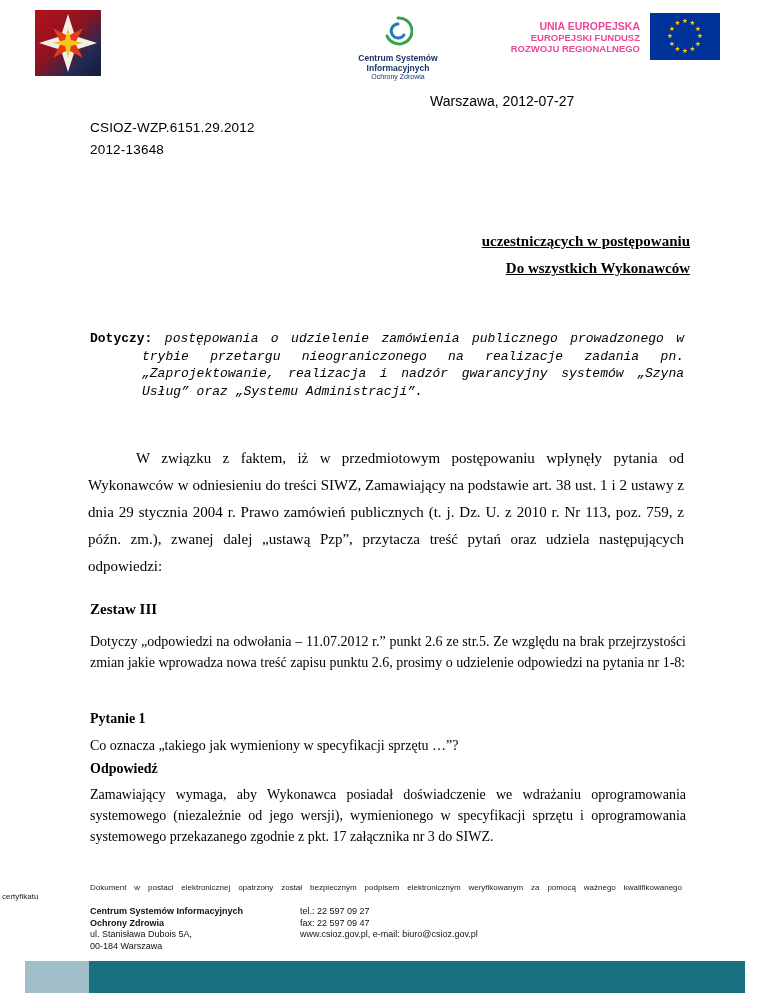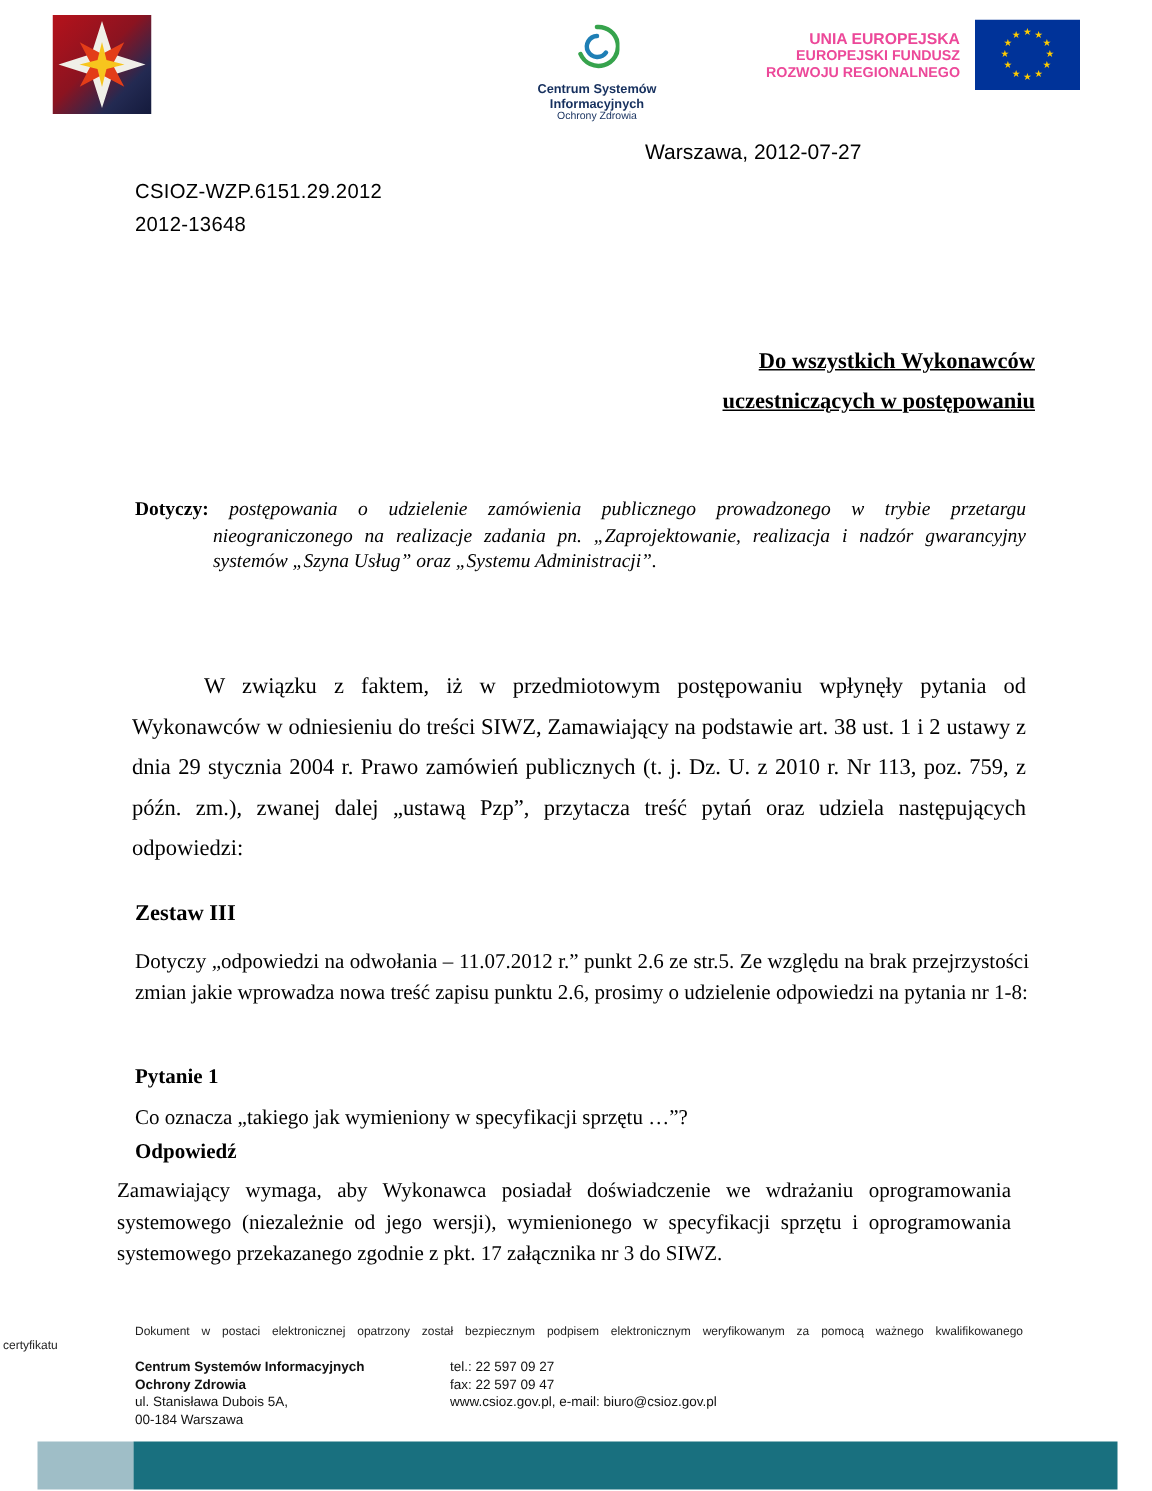--- a/index.html
+++ b/index.html
@@ -26,21 +26,21 @@
   .eu-l3 { font-size:9.5px; font-weight:bold; line-height:11px; }
 
   
   .date-line { font-family:"Liberation Sans", sans-serif; font-size:14px; }
   .ref { font-family:"Liberation Sans", sans-serif; font-size:13.5px; letter-spacing:.2px; }
 
   .addressee { width:312px; text-align:right; font-size:15px; font-weight:bold; line-height:27px; }
   .addressee div { text-decoration:underline; }
 
   .subject { width:594px; font-size:13px; line-height:17.5px; text-align:justify;
-             padding-left:52px; text-indent:-52px; }
+             padding-left:52px; text-indent:-52px;font-family:Liberation Mono, monospace; }
   .subject .lbl { font-weight:bold; font-style:normal; }
   .subject .txt { font-style:italic; }
 
   .intro { width:596px; font-size:15px; line-height:27px; text-align:justify; text-indent:48px; }
 
   .sec-head { font-size:15px; font-weight:bold; }
   .sec-intro { width:596px; font-size:14px; line-height:21px; text-align:justify; }
 
   .q-label { font-size:14px; font-weight:bold;font-family:Liberation Serif, serif; }
   .q-text  { font-size:14px; }
@@ -117,39 +117,39 @@
           <text x="27.5" y="12">★</text>
       </g>
     </svg>
   </div>
 
   <div class="abs date-line" style="left:430px; top:93px;">Warszawa, 2012-07-27</div>
   <div class="abs ref" style="left:90px; top:120px;">CSIOZ-WZP.6151.29.2012</div>
   <div class="abs ref" style="left:90px; top:142px;">2012-13648</div>
 
   <div class="abs addressee" style="left:378px; top:228px;">
+    <div>uczestniczących w postępowaniu</div>
     <div>Do wszystkich Wykonawców</div>
-    <div>uczestniczących w postępowaniu</div>
   </div>
 
   <p class="abs subject" style="left:90px; top:330px;">
     <span class="lbl">Dotyczy:</span>
     <span class="txt">postępowania o udzielenie zamówienia publicznego prowadzonego w trybie przetargu nieograniczonego na realizacje zadania pn. „Zaprojektowanie, realizacja i nadzór gwarancyjny systemów „Szyna Usług” oraz „Systemu Administracji”.</span>
   </p>
 
   <p class="abs intro" style="left:88px; top:445px;">W związku z faktem, iż w przedmiotowym postępowaniu wpłynęły pytania od Wykonawców w odniesieniu do treści SIWZ, Zamawiający na podstawie art. 38 ust. 1 i 2 ustawy z dnia 29 stycznia 2004 r. Prawo zamówień publicznych (t. j. Dz. U. z 2010 r. Nr 113, poz. 759, z późn. zm.), zwanej dalej „ustawą Pzp”, przytacza treść pytań oraz udziela następujących odpowiedzi:</p>
 
   <div class="abs sec-head" style="left:90px; top:601px;">Zestaw III</div>
 
   <p class="abs sec-intro" style="left:90px; top:631px;">Dotyczy „odpowiedzi na odwołania – 11.07.2012 r.” punkt 2.6 ze str.5. Ze względu na brak przejrzystości zmian jakie wprowadza nowa treść zapisu punktu 2.6, prosimy o udzielenie odpowiedzi na pytania nr 1-8:</p>
 
   <div class="abs q-label" style="left:90px; top:711px;">Pytanie 1</div>
   <div class="abs q-text" style="left:90px; top:738px;">Co oznacza „takiego jak wymieniony w specyfikacji sprzętu …”?</div>
   <div class="abs a-label" style="left:90px; top:761px;">Odpowiedź</div>
-  <p class="abs a-text" style="left:78px; top:784px;">Zamawiający wymaga, aby Wykonawca posiadał doświadczenie we wdrażaniu oprogramowania systemowego (niezależnie od jego wersji), wymienionego w specyfikacji sprzętu i oprogramowania systemowego przekazanego zgodnie z pkt. 17 załącznika nr 3 do SIWZ.</p>
+  <p class="abs a-text" style="left:90px; top:784px;">Zamawiający wymaga, aby Wykonawca posiadał doświadczenie we wdrażaniu oprogramowania systemowego (niezależnie od jego wersji), wymienionego w specyfikacji sprzętu i oprogramowania systemowego przekazanego zgodnie z pkt. 17 załącznika nr 3 do SIWZ.</p>
 
   <div class="abs sig-note" style="left:90px; top:883px;">Dokument w postaci elektronicznej opatrzony został bezpiecznym podpisem elektronicznym weryfikowanym za pomocą ważnego kwalifikowanego</div>
   <div class="abs margin-note" style="left:2px; top:892px;">certyfikatu</div>
 
   <div class="abs foot-org" style="left:90px; top:906px;">
     <div class="b">Centrum Systemów Informacyjnych</div>
     <div class="b">Ochrony Zdrowia</div>
     <div>ul. Stanisława Dubois 5A,</div>
     <div>00-184 Warszawa</div>
   </div>

